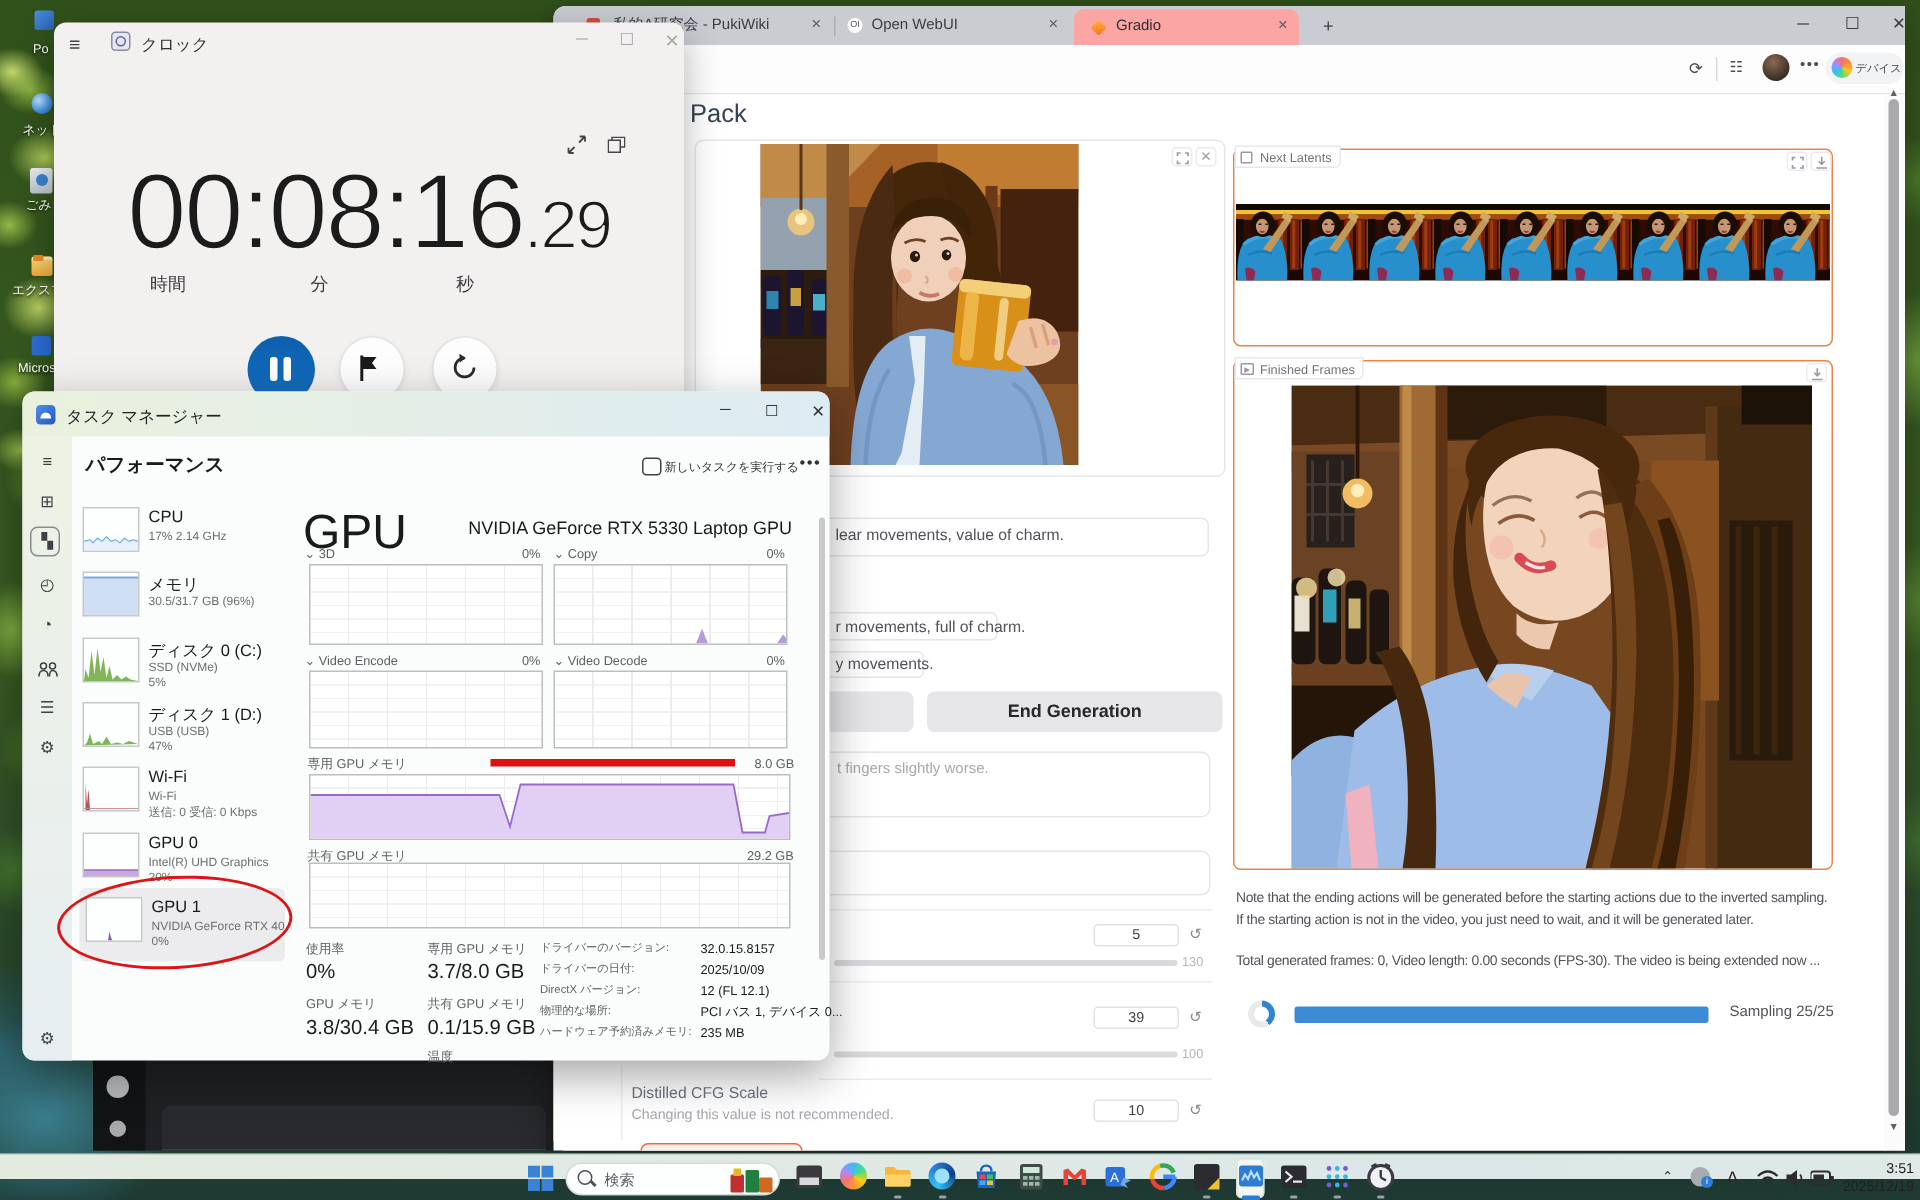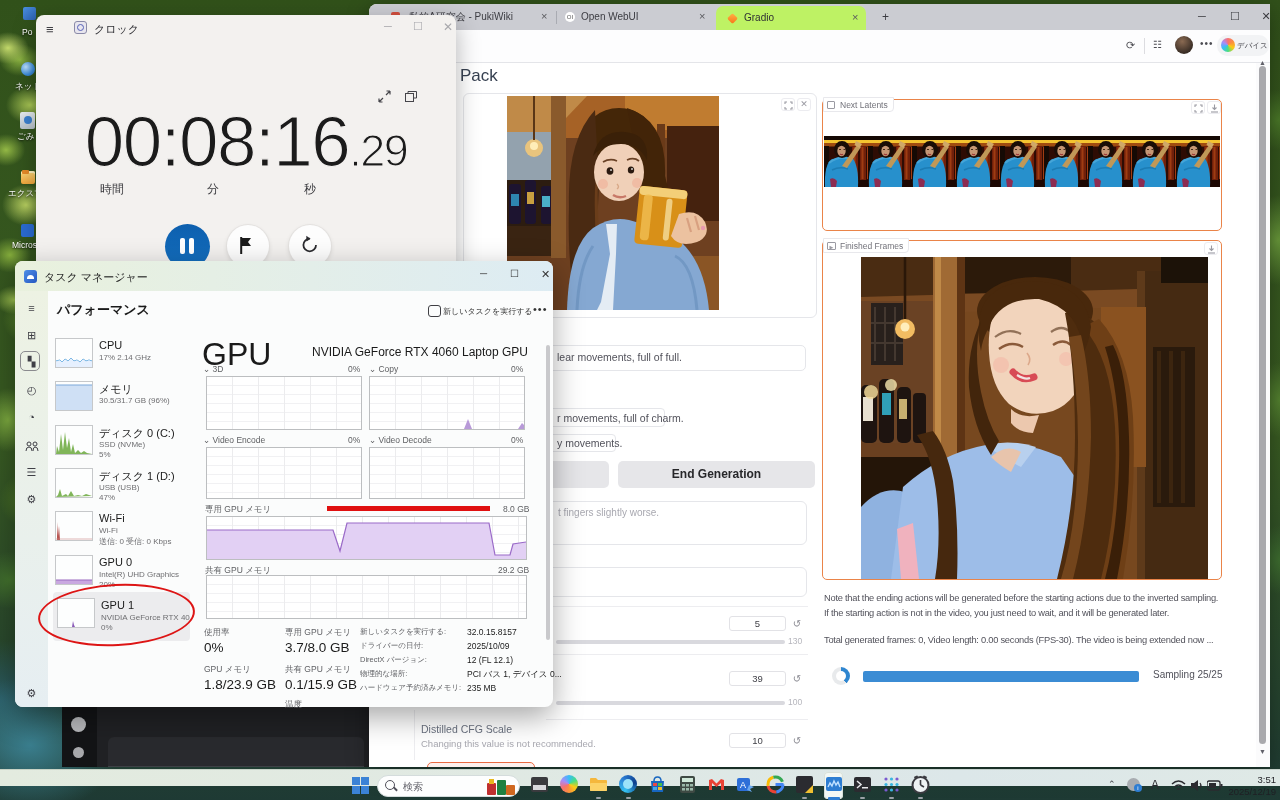--- a/index.html
+++ b/index.html
@@ -28,21 +28,21 @@
 .dlabel{color:#fff;font-size:8.5px;text-shadow:0 1px 2px rgba(0,0,0,.85);white-space:nowrap}
 
 #discord{left:62px;top:706px;width:309px;height:61px;background:#202124}
 #discord .side{position:absolute;left:0;top:0;width:35px;height:61px;background:#131416}
 #discord .box{position:absolute;left:46px;top:31px;width:256px;height:30px;background:#292a2e;border-bottom:1px solid #3f4046;border-radius:6px 6px 0 0}
 
 #browser{left:369px;top:4px;width:901px;height:763px;background:#fff;border-radius:8px 0 0 8px;box-shadow:0 6px 22px rgba(0,0,0,.35)}
 #tabbar{position:absolute;left:0;top:0;width:901px;height:26px;background:#cbccd2;border-radius:8px 0 0 0}
 .tab{position:absolute;top:0;height:26px;font-size:10px;color:#3c3c42;line-height:26px}
 .tabx{position:absolute;top:8px;width:9px;height:9px;color:#5a5a5f;font-size:11px;line-height:9px}
-#tab3{position:absolute;left:347px;top:2px;width:150px;height:24px;background:#bef264;border-radius:7px 7px 0 0}
+#tab3{position:absolute;left:347px;top:2px;width:150px;height:24px;background:#fca5a5;border-radius:7px 7px 0 0}
 .winbtn{position:absolute;top:0;width:34px;height:25px;color:#3b3b40;font-size:11px;text-align:center;line-height:25px}
 #toolbar{position:absolute;left:0;top:26px;width:901px;height:33px;background:#fdfdfe;border-bottom:1px solid #e4e5e9}
 #urlpill{position:absolute;left:22px;top:7px;width:726px;height:20px;background:#fff;border:1px solid #dadce2;border-radius:10px;box-shadow:0 1px 2px rgba(0,0,0,.05)}
 
 #page{position:absolute;left:0;top:59px;width:888px;height:704px;background:#fff;overflow:hidden}
 .gbor{border:1px solid #e5e6ea;border-radius:6px;background:#fff}
 .orangebor{border:1.5px solid #ea8449;border-radius:5px;background:#fff}
 .glabel{position:absolute;background:#fff;border:1px solid #e8e8ec;border-radius:0 0 4px 0;color:#72727a;font-size:8.5px;line-height:14px;padding:0 5px 0 16px;height:15px}
 .gbtnico{position:absolute;width:14px;height:13px;border:1px solid #ececf0;border-radius:3px;background:#fff;color:#9a9aa2;font-size:9px;text-align:center;line-height:11px}
 .note{position:absolute;color:#52525b;font-size:11px;white-space:nowrap}
@@ -183,21 +183,21 @@
     <rect x="130" y="92" width="48" height="58" rx="4" fill="#d89018"></rect>
     <rect x="130" y="92" width="48" height="9" rx="4" fill="#f3cf78"></rect>
     <rect x="135" y="100" width="9" height="46" rx="4" fill="#f0bc50" opacity=".85"></rect>
     <rect x="158" y="102" width="6" height="42" rx="3" fill="#fae8b0" opacity=".7"></rect>
    </g>
    <path d="M172 118 q18 -6 26 8 q6 14 -8 20 q-18 6 -26 -6 Z" fill="#ecc2a0"></path>
    <path d="M180 122 l4 14 M188 120 l4 14" stroke="#d8a080" stroke-width="2.2"></path>
    <circle cx="196" cy="132" r="2.2" fill="#e89ab0"></circle>
   </svg>
   <div class="a gbor" style="left:96px;top:282px;width:341px;height:26px;border-radius:5px"></div>
-  <div class="note" style="left:188px;top:288px;font-size:10.5px">lear movements, full of full.</div>
+  <div class="note" style="left:188px;top:288px;font-size:10.5px">lear movements, value of charm.</div>
   <div class="a gbor" style="left:179px;top:345px;width:117px;height:19px;border-radius:4px"></div>
   <div class="note" style="left:188px;top:349px;font-size:10.5px">r movements, full of charm.</div>
   <div class="a gbor" style="left:179px;top:371px;width:68px;height:18px;border-radius:4px"></div>
   <div class="note" style="left:188px;top:374px;font-size:10.5px">y movements.</div>
   <div class="a" style="left:171px;top:398px;width:69px;height:27px;background:#e6e6e9;border-radius:5px"></div>
   <div class="a" style="left:249px;top:398px;width:197px;height:27px;background:#e6e6e9;border-radius:5px;text-align:center;font-size:12px;font-weight:bold;color:#27272a;line-height:27px">End Generation</div>
   <div class="a gbor" style="left:177px;top:438px;width:261px;height:44px"></div>
   <div class="note" style="left:189px;top:444px;color:#a8a8b0;font-size:10px">t fingers slightly worse.</div>
   <div class="a gbor" style="left:177px;top:504px;width:261px;height:30px"></div>
   <div class="sdiv" style="left:177px;top:543px;width:262px"></div>
@@ -464,21 +464,21 @@
       <svg class="grid" viewBox="0 0 36 28">
         <path d="M14 28 L15 22 16 26 17 28 Z" fill="#8a5ab8"></path>
       </svg>
     </div>
  <div class="tmt1" style="left:86px;top:338px">GPU 1</div>
     <div class="tmt2" style="left:86px;top:352px">NVIDIA GeForce RTX 40</div>
     <div class="tmt2" style="left:86px;top:362px">0%</div>
  <div class="a" style="left:23px;top:323px;width:157px;height:62px;border:2px solid #dd1515;border-radius:50%;transform:rotate(-3deg)"></div>
 
  <div class="a" style="left:187px;top:75px;font-size:32px;color:#1a1a1a">GPU</div>
- <div class="a" style="left:270px;top:84px;width:243px;text-align:right;font-size:12px;color:#1a1a1a;white-space:nowrap">NVIDIA GeForce RTX 4060 Laptop GPU</div>
+ <div class="a" style="left:270px;top:84px;width:243px;text-align:right;font-size:12px;color:#1a1a1a;white-space:nowrap">NVIDIA GeForce RTX 5330 Laptop GPU</div>
  <div class="glbl" style="left:188px;top:103px">⌄ 3D</div>
     <div class="glbl" style="left:333px;top:103px">0%</div>
  <div class="glbl" style="left:354px;top:103px">⌄ Copy</div>
     <div class="glbl" style="left:496px;top:103px">0%</div>
  <div class="ggraph gg" style="left:191px;top:115px;width:156px;height:54px"></div>
  <div class="ggraph gg" style="left:354px;top:115px;width:156px;height:54px"></div>
  <svg class="a" style="left:355px;top:116px" width="154" height="52">
       <path d="M94 52 L98 42 102 52 Z" fill="#b89ad8"></path>
       <path d="M148 52 L152 46 154 48 154 52Z" fill="#b89ad8"></path>
     </svg>
@@ -497,25 +497,25 @@
   <path d="M0 13 L126 13 133 34 140 6 282 6 288 38 303 38 306 27 319 25" stroke="#9a6ac8" stroke-width="1.2" fill="none"></path>
  </svg>
  <div class="glbl" style="left:190px;top:304px">共有 GPU メモリ</div>
  <div class="glbl" style="left:483px;top:304px">29.2 GB</div>
  <div class="ggraph gg" style="left:191px;top:314px;width:321px;height:44px"></div>
  <div class="statl" style="left:189px;top:366px">使用率</div>
  <div class="statv" style="left:189px;top:379px">0%</div>
  <div class="statl" style="left:270px;top:366px">専用 GPU メモリ</div>
  <div class="statv" style="left:270px;top:379px">3.7/8.0 GB</div>
  <div class="statl" style="left:189px;top:403px">GPU メモリ</div>
- <div class="statv" style="left:189px;top:416px">1.8/23.9 GB</div>
+ <div class="statv" style="left:189px;top:416px">3.8/30.4 GB</div>
  <div class="statl" style="left:270px;top:403px">共有 GPU メモリ</div>
  <div class="statv" style="left:270px;top:416px">0.1/15.9 GB</div>
  <div class="statl" style="left:270px;top:438px">温度</div>
- <div class="statl" style="left:345px;top:366px;font-size:7.5px">新しいタスクを実行する:</div>
+ <div class="statl" style="left:345px;top:366px;font-size:7.5px">ドライバーのバージョン:</div>
     <div class="statr" style="left:452px;top:366px">32.0.15.8157</div>
  <div class="statl" style="left:345px;top:380px;font-size:7.5px">ドライバーの日付:</div>
     <div class="statr" style="left:452px;top:380px">2025/10/09</div>
  <div class="statl" style="left:345px;top:394px;font-size:7.5px">DirectX バージョン:</div>
     <div class="statr" style="left:452px;top:394px">12 (FL 12.1)</div>
  <div class="statl" style="left:345px;top:408px;font-size:7.5px">物理的な場所:</div>
     <div class="statr" style="left:452px;top:408px">PCI バス 1, デバイス 0...</div>
  <div class="statl" style="left:345px;top:422px;font-size:7.5px">ハードウェア予約済みメモリ:</div>
     <div class="statr" style="left:452px;top:422px">235 MB</div>
  <div class="a" style="left:531px;top:84px;width:4px;height:295px;background:#c9c9cc;border-radius:2px"></div>

